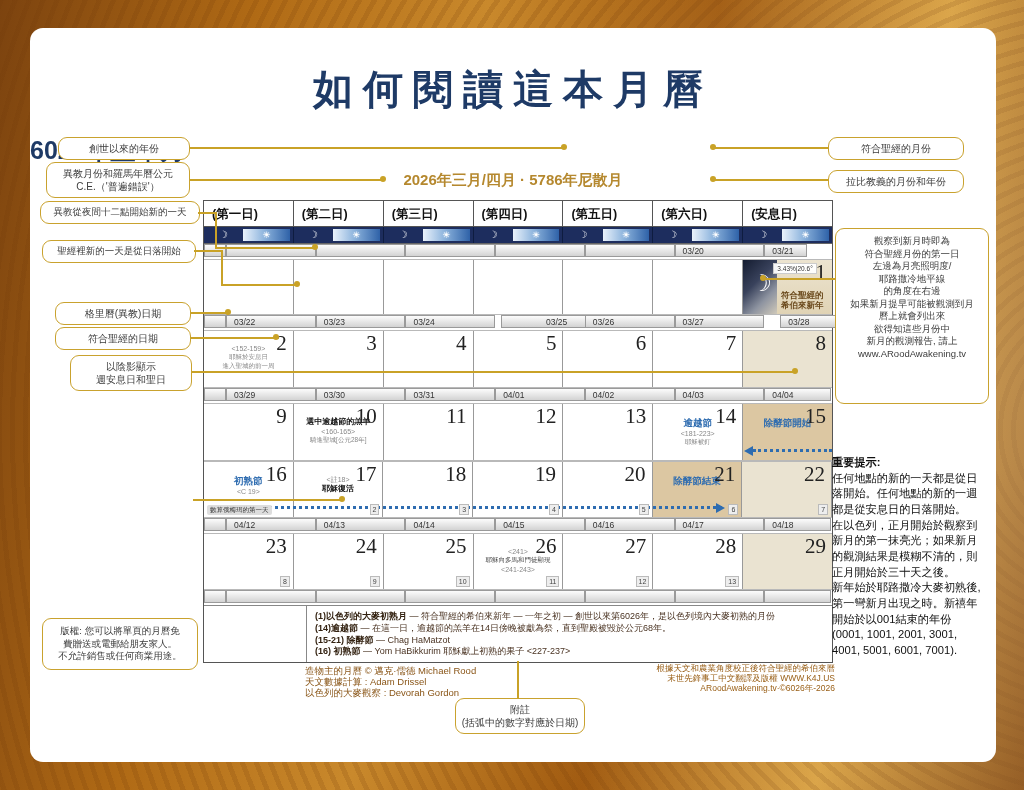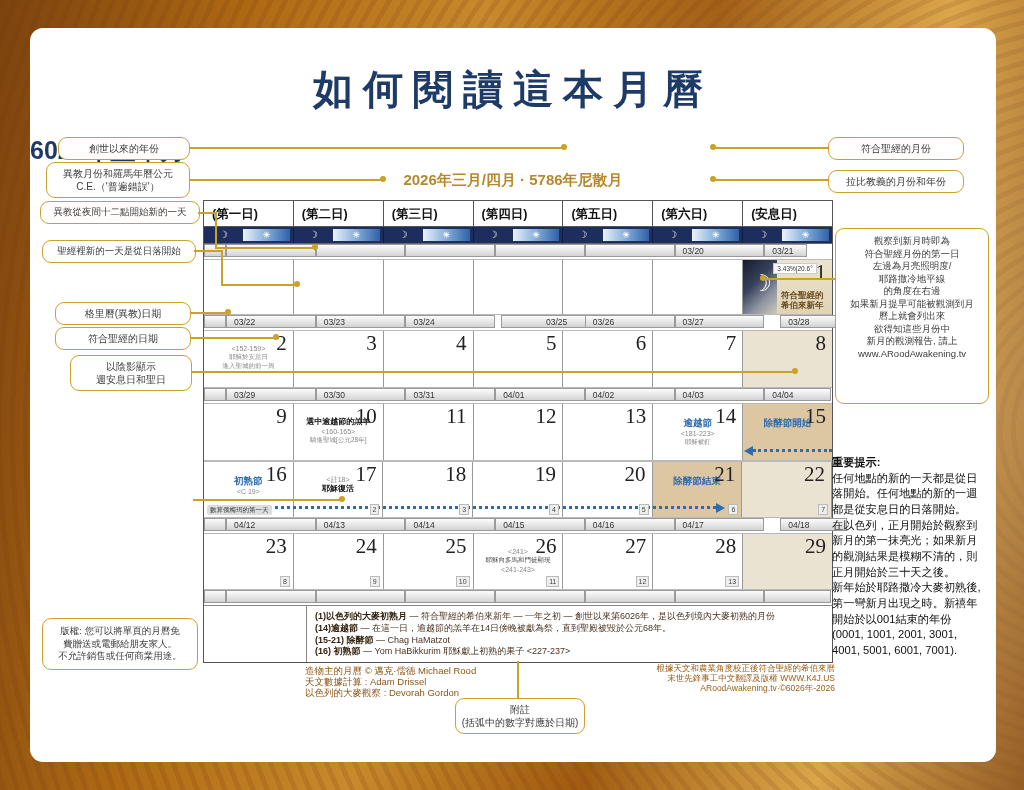--- a/index.html
+++ b/index.html
@@ -355,21 +355,21 @@
           <div class="dotspan"></div>
         </div>
         <div class="strip">
           <div class="seg stub"></div>
           <div class="seg" style="left: 22px; width: 89.7143px;">04/12</div>
           <div class="seg" style="left: 111.714px; width: 89.7143px;">04/13</div>
           <div class="seg" style="left: 201.429px; width: 89.7143px;">04/14</div>
           <div class="seg" style="left: 291.143px; width: 89.7143px;">04/15</div>
           <div class="seg" style="left: 380.857px; width: 89.7143px;">04/16</div>
           <div class="seg" style="left: 470.571px; width: 89.7143px;">04/17</div>
-          <div class="seg" style="left: 560.286px; width: 66.7143px; margin-left: 16px;">04/18</div>
+          <div class="seg" style="left: 560.286px; width: 66.7143px;">04/18</div>
         </div>
         <div class="drow" style="height: 55px;">
           <div class="dcell">
             <span class="dnum">23</span>
             <span class="omer">8</span>
           </div>
           <div class="dcell">
             <span class="dnum">24</span>
             <span class="omer">9</span>
           </div>

